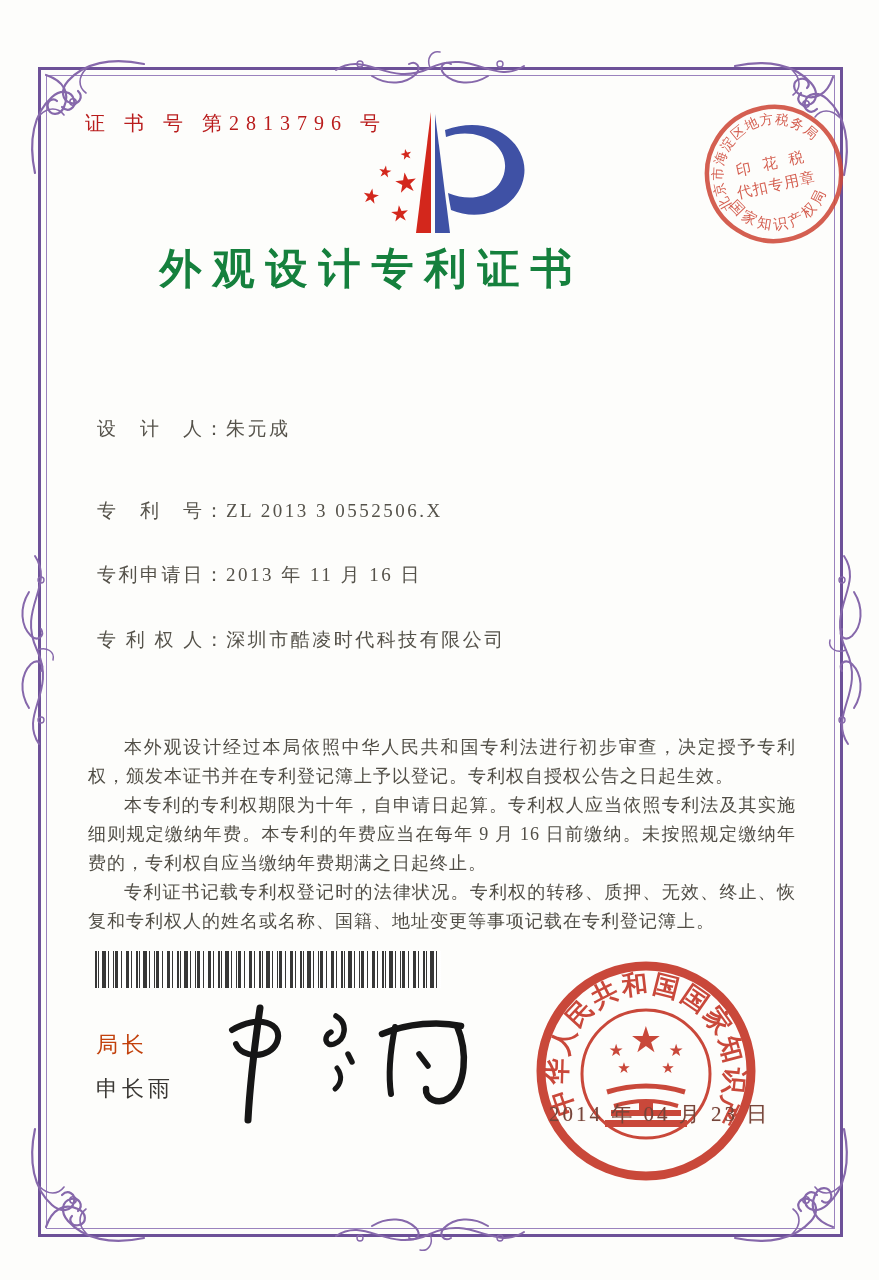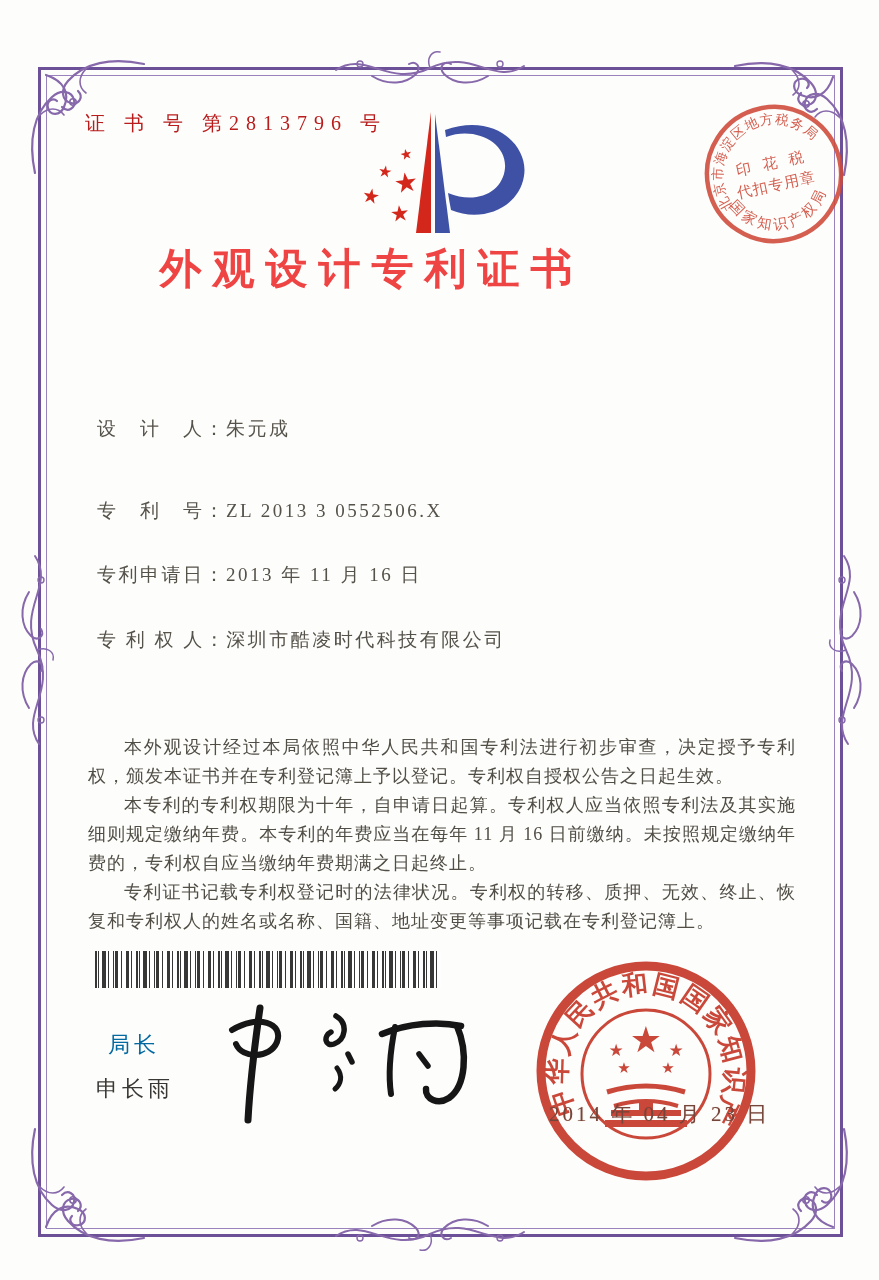--- a/index.html
+++ b/index.html
@@ -26,21 +26,21 @@
   .ornament{position:absolute;pointer-events:none;}
   
   .cert-no{
     position:absolute;left:85px;top:110px;
     font-size:20px;color:#b91c1c;letter-spacing:7px;
   }
   .logo{position:absolute;left:335px;top:106px;width:210px;height:132px;}
   .star{position:absolute;color:#d3271c;line-height:1;}
   .title{
     position:absolute;left:0;top:241px;width:743px;
-    text-align:center;font-size:42px;font-weight:700;color:#ef4444;
+    text-align:center;font-size:42px;font-weight:700;color:#15803d;
     letter-spacing:11px;
   }
   
   .tax-stamp{
     position:absolute;left:688px;top:88px;width:172px;height:172px;
     transform:rotate(-12deg);opacity:.88;
   }
   
   .field{
     position:absolute;left:97px;
@@ -59,21 +59,21 @@
     position:absolute;left:95px;top:951px;width:346px;height:37px;
     background:repeating-linear-gradient(90deg,
       #1c1c1c 0 2px,#fff 2px 3px,#1c1c1c 3px 4px,#fff 4px 7px,
       #1c1c1c 7px 11px,#fff 11px 13px,#1c1c1c 13px 14px,#fff 14px 18px,
       #1c1c1c 18px 19px,#fff 19px 20px,#1c1c1c 20px 23px,#fff 23px 26px,
       #1c1c1c 26px 27px,#fff 27px 31px,#1c1c1c 31px 34px,#fff 34px 36px,
       #1c1c1c 36px 37px,#fff 37px 41px);
     opacity:.88;
   }
   
-  .director-label{position:absolute;left:96px;top:1030px;font-size:22px;color:#0369a1;letter-spacing:4px;margin-left:12px;}
+  .director-label{position:absolute;left:96px;top:1030px;font-size:22px;color:#c2410c;letter-spacing:4px;}
   .director-name{position:absolute;left:96px;top:1074px;font-size:22px;color:#3a3834;letter-spacing:4px;}
   .signature{position:absolute;left:198px;top:996px;width:285px;height:128px;}
   
   .seal{position:absolute;left:527px;top:952px;width:238px;height:238px;opacity:.93;}
   .seal-date{
     position:absolute;left:549px;top:1100px;
     font-size:21px;color:#74453a;letter-spacing:3px;white-space:nowrap;
     text-shadow:0 0 1px rgba(170,60,40,.35);
   }
   
@@ -171,21 +171,21 @@
 
   <div class="title">外观设计专利证书</div>
 
   <div class="field" style="top:416px"><span>设　计　人：</span><span>朱元成</span></div>
   <div class="field" style="top:498px"><span>专　利　号：</span><span>ZL 2013 3 0552506.X</span></div>
   <div class="field" style="top:562px"><span>专利申请日：</span><span>2013 年 11 月 16 日</span></div>
   <div class="field" style="top:627px"><span>专 利 权 人：</span><span>深圳市酷凌时代科技有限公司</span></div>
 
   <div class="body-text">
     <p>本外观设计经过本局依照中华人民共和国专利法进行初步审查，决定授予专利权，颁发本证书并在专利登记簿上予以登记。专利权自授权公告之日起生效。</p>
-    <p>本专利的专利权期限为十年，自申请日起算。专利权人应当依照专利法及其实施细则规定缴纳年费。本专利的年费应当在每年 11 月 16 日前缴纳。未按照规定缴纳年费的，专利权自应当缴纳年费期满之日起终止。</p>
+    <p>本专利的专利权期限为十年，自申请日起算。专利权人应当依照专利法及其实施细则规定缴纳年费。本专利的年费应当在每年 9 月 16 日前缴纳。未按照规定缴纳年费的，专利权自应当缴纳年费期满之日起终止。</p>
     <p>专利证书记载专利权登记时的法律状况。专利权的转移、质押、无效、终止、恢复和专利权人的姓名或名称、国籍、地址变更等事项记载在专利登记簿上。</p>
   </div>
 
   <div class="barcode"></div>
 
   <div class="director-label">局长</div>
   <div class="director-name">申长雨</div>
   <svg class="signature" viewBox="0 0 285 128" fill="none" stroke="#161616" stroke-linecap="round">
     <path d="M 62,12 C 58,40 52,86 50,124" stroke-width="7"></path>
     <path d="M 34,34 C 60,18 86,27 79,46 C 72,63 44,63 38,48" stroke-width="6"></path>

